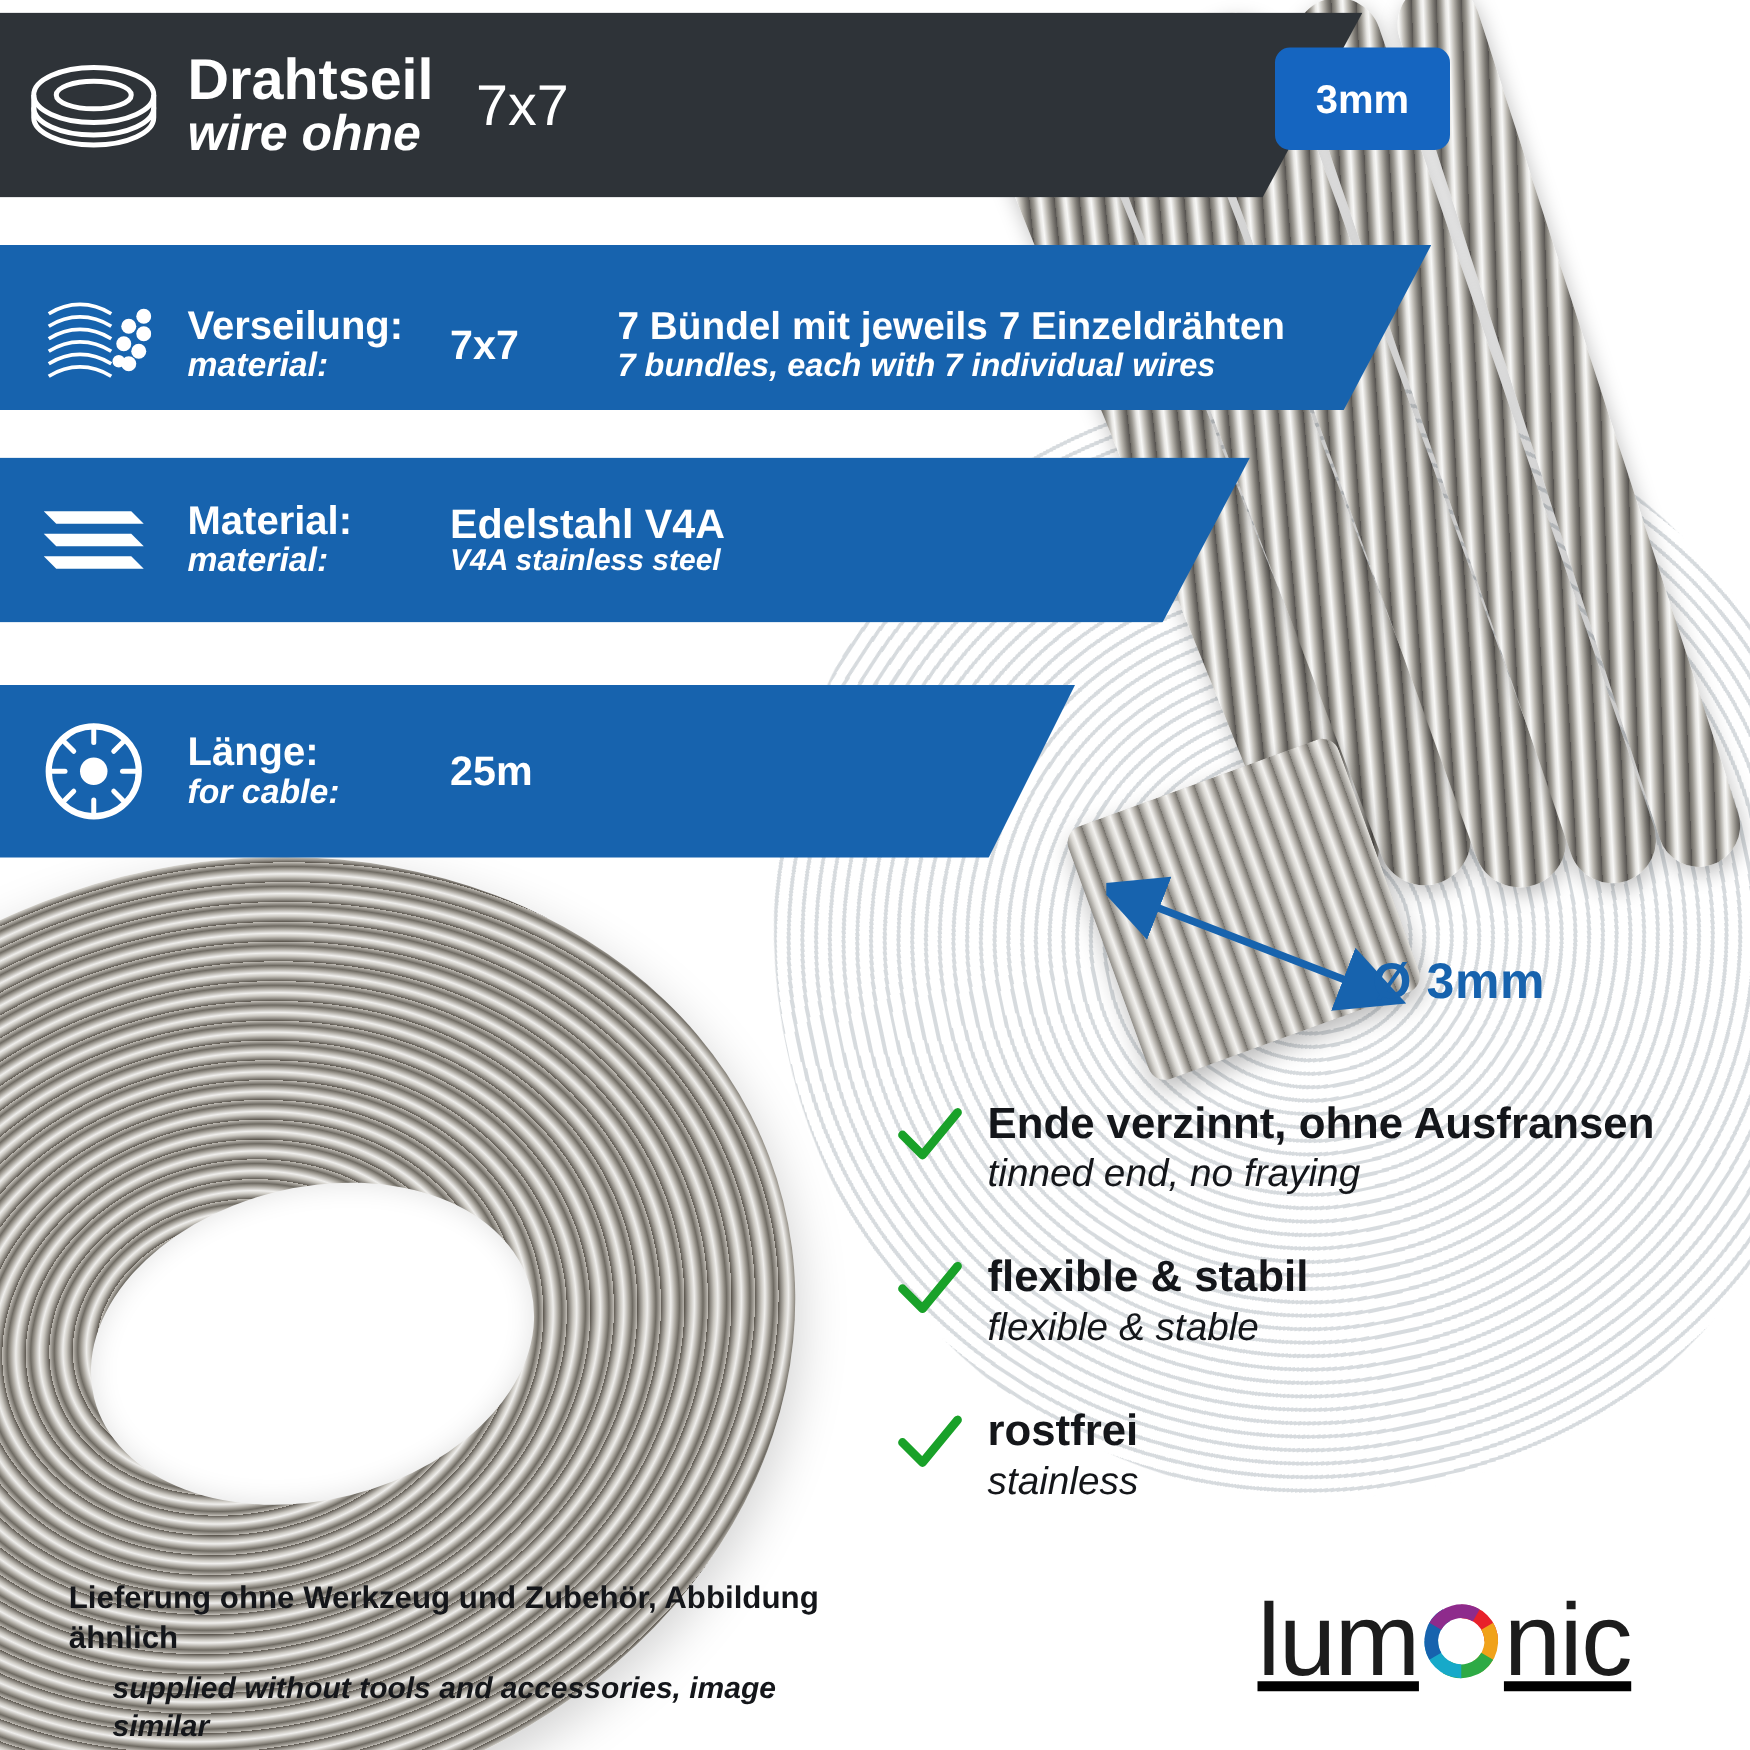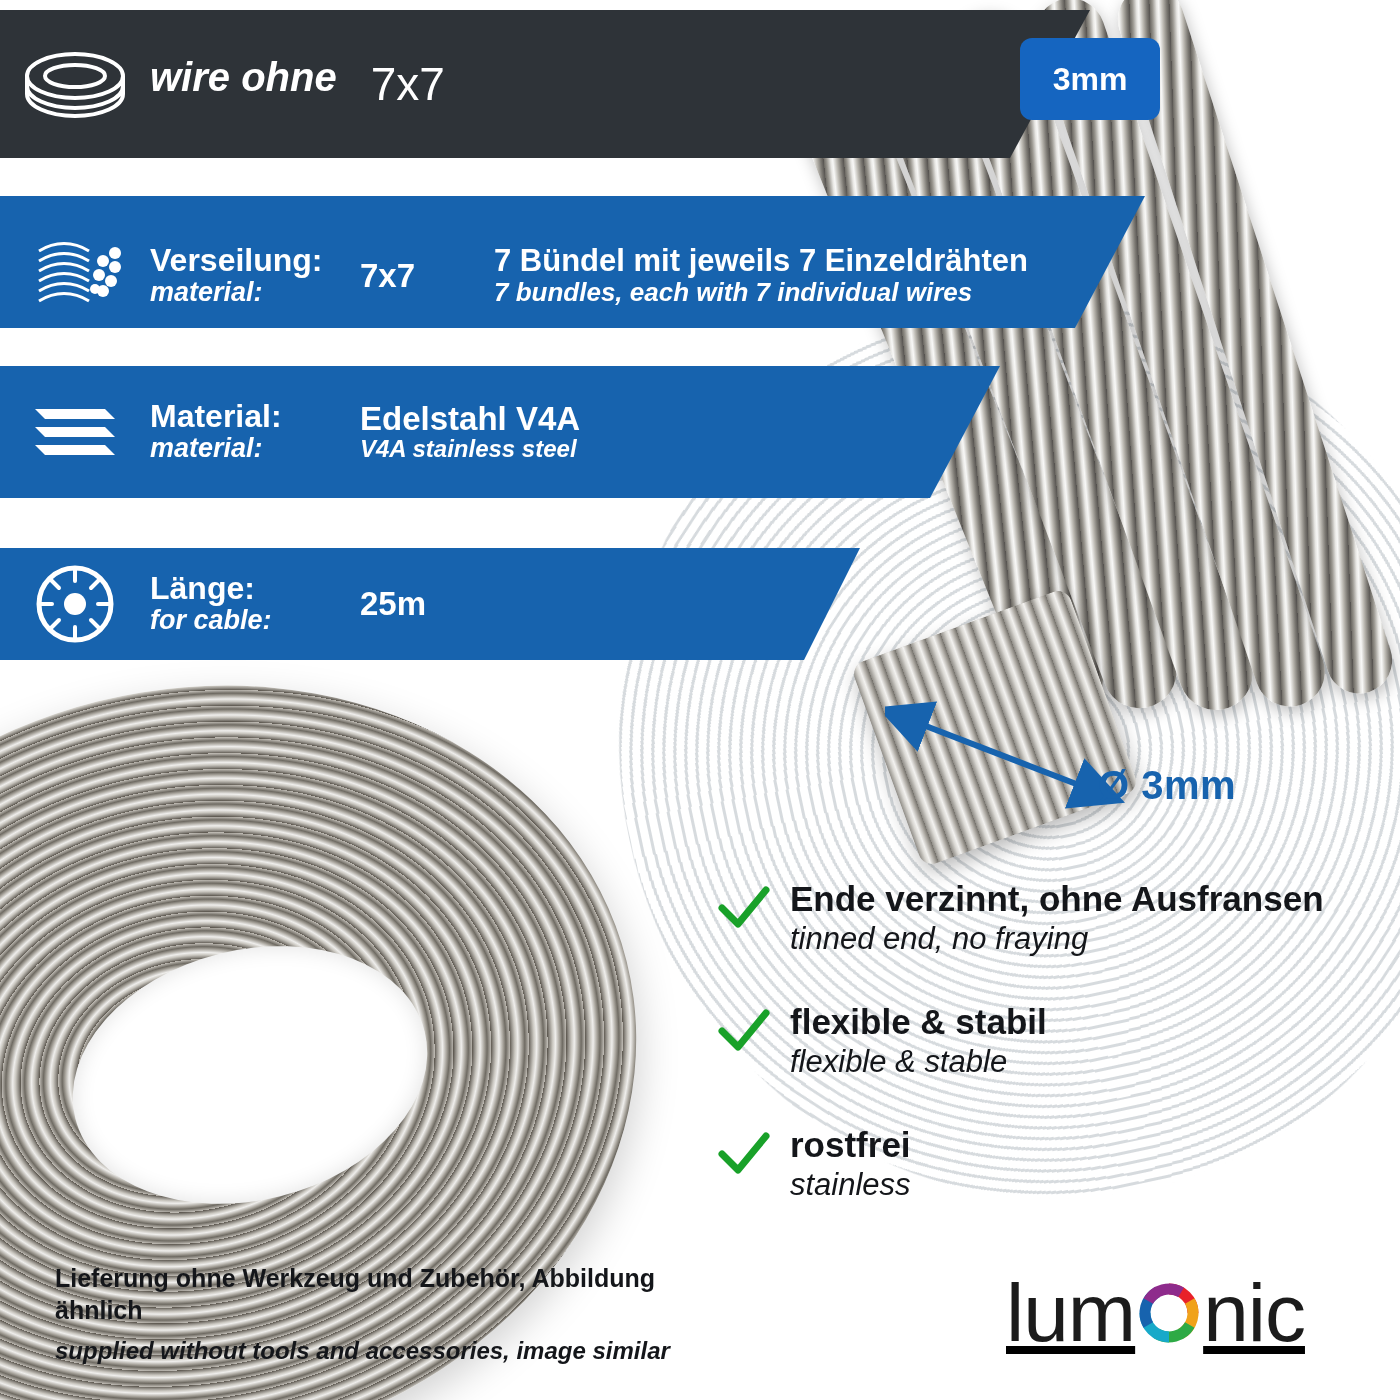--- a/index.html
+++ b/index.html
@@ -80,21 +80,21 @@
     color:#fff;font-size:32px;font-weight:700;
   }
 
   
   .bar{
     position:absolute;left:0;background:#1763ae;display:flex;align-items:center;
     color:#fff;
   }
   .bar1{top:196px;width:1145px;height:160px;clip-path:polygon(0 0,1145px 0,1075px 132px,0 132px);}
   .bar2{top:366px;width:1000px;height:132px;clip-path:polygon(0 0,1000px 0,930px 132px,0 132px);}
-  .bar3{top:548px;width:860px;height:112px;clip-path:polygon(0 0,860px 0,790px 140px,0 140px);}
+  .bar3{top:548px;width:860px;height:138px;clip-path:polygon(0 0,860px 0,790px 140px,0 140px);}
   .bar-icon{width:150px;display:flex;justify-content:center;align-items:center;flex:0 0 150px;}
   .labels{flex:0 0 210px;}
   .lab-de{font-size:32px;font-weight:700;line-height:1.05;}
   .lab-en{font-size:27px;font-style:italic;font-weight:700;line-height:1.1;}
   .val-code{font-size:33px;font-weight:700;width:118px;}
   .val-block{margin-left:16px;}
   .val-de{font-size:31px;font-weight:700;line-height:1.1;}
   .val-en{font-size:26px;font-style:italic;font-weight:700;line-height:1.15;}
   .val-single-de{font-size:33px;font-weight:700;line-height:1.08;}
   .val-single-en{font-size:24px;font-style:italic;font-weight:700;line-height:1.12;}
@@ -109,21 +109,21 @@
   
   .features{position:absolute;left:718px;top:880px;width:640px;}
   .feature{display:flex;align-items:flex-start;margin-bottom:46px;}
   .check{flex:0 0 72px;padding-top:6px;}
   .f-de{font-size:35px;font-weight:700;color:#14161a;line-height:1.1;}
   .f-en{font-size:31px;font-style:italic;color:#14161a;line-height:1.18;margin-top:2px;}
 
   
   .footer-note{position:absolute;left:55px;top:1262px;width:640px;color:#14161a;}
   .fn-de{font-size:25px;font-weight:700;line-height:1.28;}
-  .fn-en{font-size:24px;font-style:italic;font-weight:700;line-height:1.28;margin-top:10px;}
+  .fn-en{font-size:24px;font-style:italic;font-weight:700;line-height:1.28;margin-top:10px;margin-left:35px;}
   .logo{position:absolute;left:1006px;top:1272px;display:flex;align-items:center;text-decoration:underline;}
   .logo-text{font-size:82px;font-weight:400;color:#1c1c1c;letter-spacing:-1px;line-height:1;}
   .logo-o{position:relative;display:inline-block;width:64px;height:64px;vertical-align:-8px;margin:0 2px;}
 </style>
 </head>
 <body>
 
 <div id="stage">
 
   <div class="photo coil-bg"></div>
@@ -140,20 +140,21 @@
     <div class="hdr-icon">
       <svg width="106" height="76" viewBox="0 0 106 76">
         <ellipse cx="53" cy="30" rx="48" ry="22" fill="none" stroke="#fff" stroke-width="4"></ellipse>
         <ellipse cx="53" cy="30" rx="30" ry="11" fill="none" stroke="#fff" stroke-width="4"></ellipse>
         <path d="M5 30 v10 a48 22 0 0 0 96 0 v-10" fill="none" stroke="#fff" stroke-width="4"></path>
         <path d="M5 40 v8 a48 22 0 0 0 96 0 v-8" fill="none" stroke="#fff" stroke-width="4"></path>
       </svg>
     </div>
     <div class="hdr-text">
       <div>
+        <div class="hdr-de">Drahtseil</div>
         <div class="hdr-en">wire ohne</div>
       </div>
       <div class="hdr-code">7x7</div>
     </div>
   </div>
   <div class="size-badge">3mm</div>
 
   <div class="bar bar1">
     <div class="bar-icon">
       <svg width="92" height="78" viewBox="0 0 92 78">

